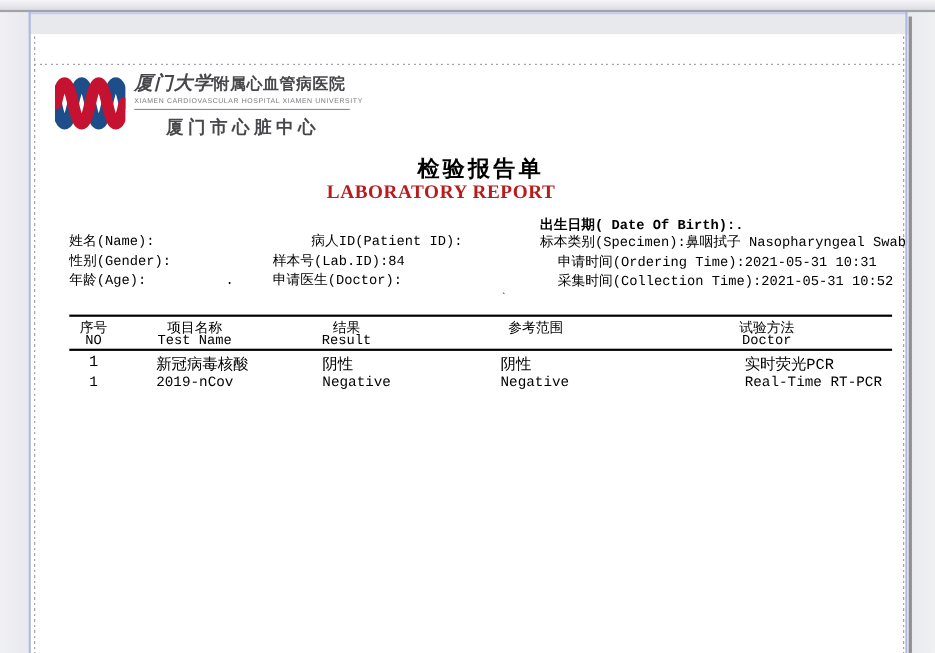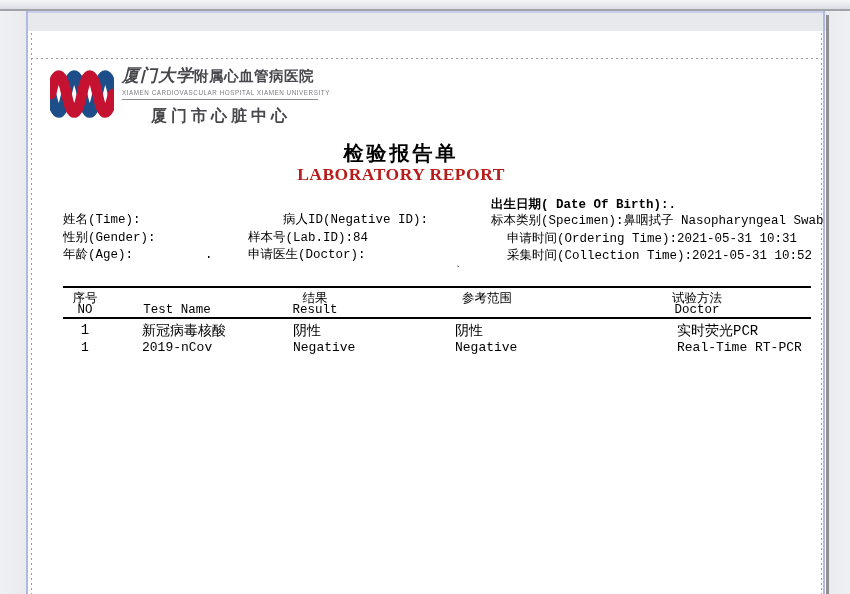--- a/index.html
+++ b/index.html
@@ -57,44 +57,45 @@
 
     <div class="abs" style="left:96px;top:33px;width:198px;">
       <div class="hosp-cn">
         <span class="hosp-styl">厦门大学</span><span class="hosp-rest">附属心血管病医院</span>
       </div>
       <div class="hosp-en" style="margin-top:2px;">XIAMEN CARDIOVASCULAR HOSPITAL XIAMEN UNIVERSITY</div>
       <div class="hosp-div" style="margin-top:3px;width:196px;"></div>
       <div class="hosp-center" style="margin-top:6px;text-align:center;">厦门市心脏中心</div>
     </div>
 
-    <div class="abs title-cn" style="left:0px;top:109px;width:750px;">检验报告单</div>
+    <div class="abs title-cn" style="left:0px;top:109px;width:750px;padding-left:36px;">检验报告单</div>
     <div class="abs title-en" style="left:0px;top:133px;width:750px;">LABORATORY REPORT</div>
 
     <div class="abs info mono bold" style="left:465px;top:167px;">出生日期( Date Of Birth):.</div>
 
-    <div class="abs info mono" style="left:37px;top:182px;">姓名(Time):</div>
-    <div class="abs info mono" style="left:257px;top:182px;">病人ID(Negative ID):</div>
+    <div class="abs info mono" style="left:37px;top:182px;">姓名(Name):</div>
+    <div class="abs info mono" style="left:257px;top:182px;">病人ID(Patient ID):</div>
     <div class="abs info mono" style="left:465px;top:183px;">标本类别(Specimen):鼻咽拭子 Nasopharyngeal Swab</div>
 
     <div class="abs info mono" style="left:37px;top:200px;text-align:center;">性别(Gender):</div>
     <div class="abs info mono" style="left:222px;top:200px;">样本号(Lab.ID):84</div>
     <div class="abs info mono" style="left:481px;top:201px;">申请时间(Ordering Time):2021-05-31 10:31</div>
 
     <div class="abs info mono" style="left:37px;top:217px;">年龄(Age):</div>
     <div class="abs info mono" style="left:179px;top:217px;">.</div>
     <div class="abs info mono" style="left:222px;top:217px;">申请医生(Doctor):</div>
     <div class="abs info mono" style="left:481px;top:218px;">采集时间(Collection Time):2021-05-31 10:52</div>
 
     <div class="abs info mono" style="left:430px;top:226px;font-size:9px;">、</div>
 
     <div class="abs tline" style="left:37px;top:255px;width:748px;"></div>
     <div class="abs tline" style="left:37px;top:286px;width:748px;"></div>
 
     <div class="abs th mono cell-c" style="left:-66px;top:259px;">序号</div>
+    <div class="abs th mono cell-c" style="left:26px;top:259px;">项目名称</div>
     <div class="abs th mono cell-c" style="left:164px;top:259px;">结果</div>
     <div class="abs th mono cell-c" style="left:336px;top:259px;">参考范围</div>
     <div class="abs th mono cell-c" style="left:546px;top:259px;">试验方法</div>
 
     <div class="abs th mono cell-c" style="left:-66px;top:272px;">NO</div>
     <div class="abs th mono cell-c" style="left:26px;top:272px;">Test Name</div>
     <div class="abs th mono cell-c" style="left:164px;top:272px;">Result</div>
     <div class="abs th mono cell-c" style="left:546px;top:272px;">Doctor</div>
 
     <div class="abs td-cn mono cell-c" style="left:-66px;top:291px;">1</div>

